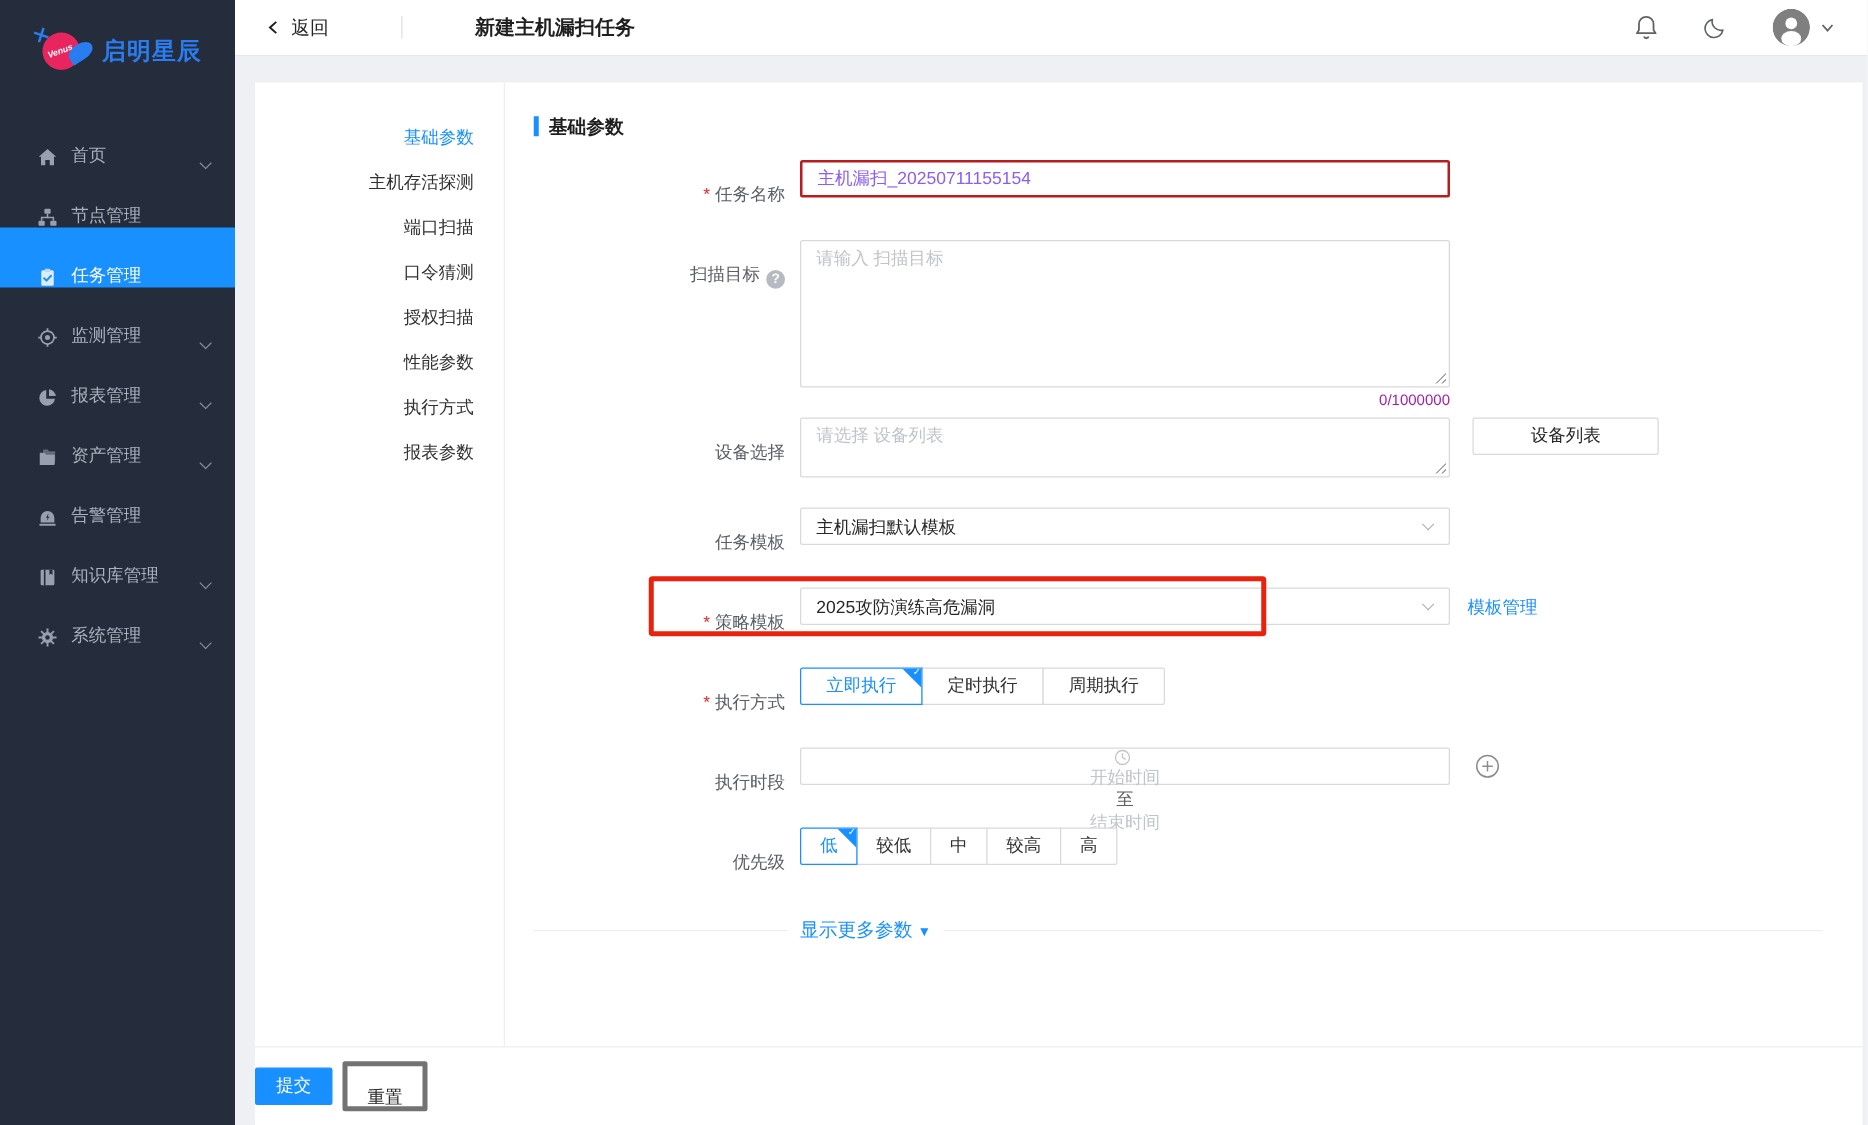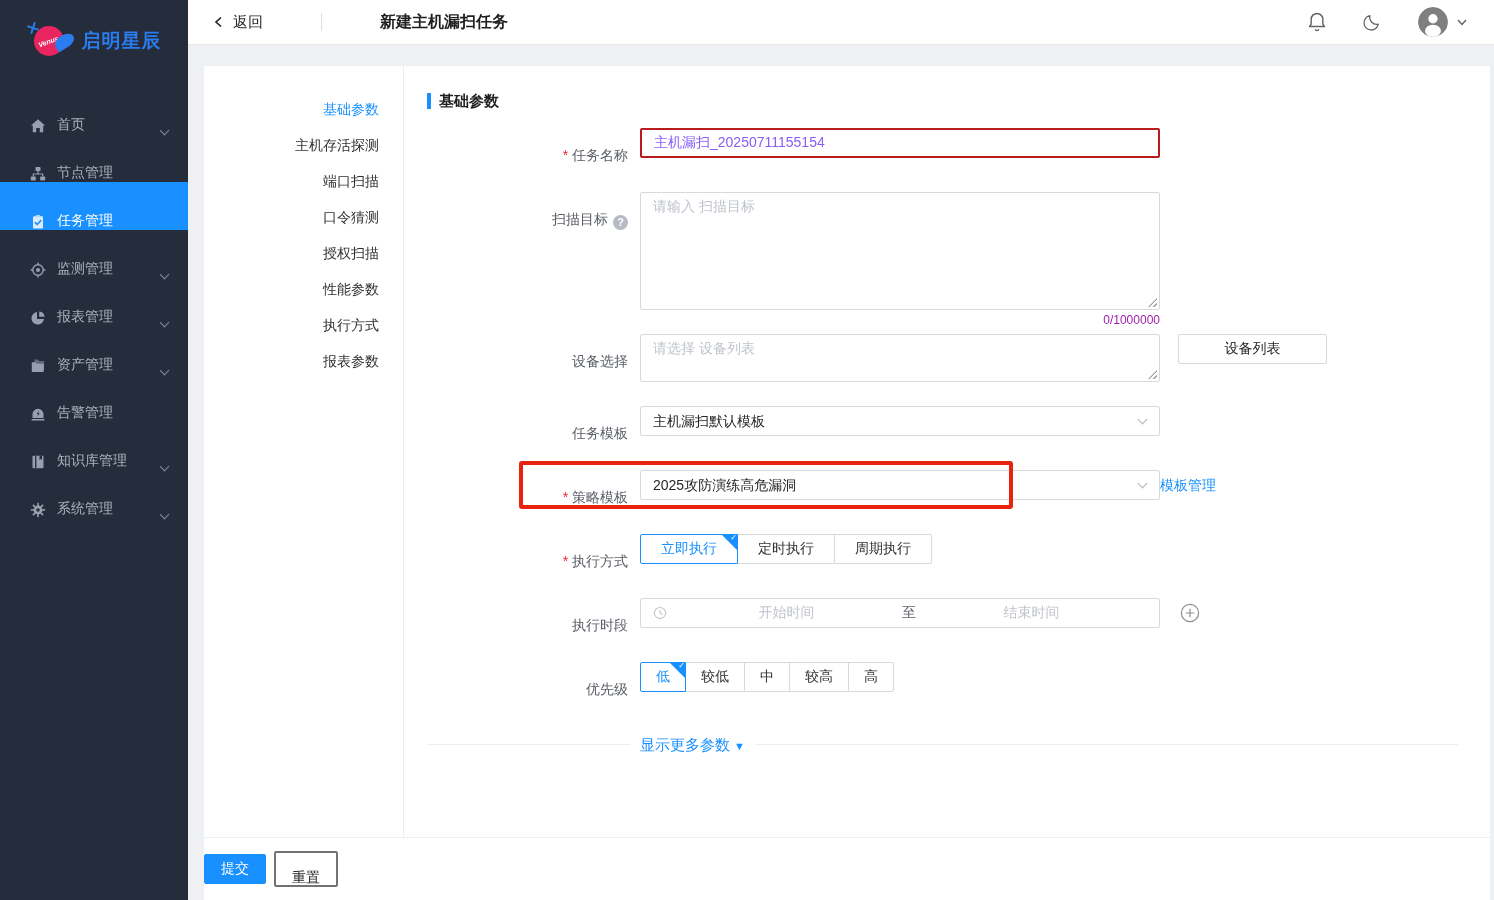--- a/index.html
+++ b/index.html
@@ -82,59 +82,59 @@
 
   .side-col { margin-left: 18px; display: flex; flex-direction: column; gap: 10px; }
   .side-btn { width: 149px; height: 30px; border: 1px solid #d9d9d9; background: #fff; border-radius: 2px;
               font-size: 14px; color: #262626; cursor: pointer; font-family: "Liberation Sans", sans-serif; }
 
   .select { position: relative; width: 520px; height: 30px; border: 1px solid #d9d9d9; border-radius: 2px;
             padding: 0 30px 0 12px; font-size: 14px; color: #262626; line-height: 28px; background: #fff;
             cursor: pointer; }
   .sel-chev { position: absolute; right: 13px; top: 9px; width: 7px; height: 7px;
               border: solid #b0b3b8; border-width: 0 1.2px 1.2px 0; transform: rotate(45deg); }
-  .manage-link { margin-left: 0; line-height: 30px; font-size: 14px; color: #1890ff; cursor: pointer;
+  .manage-link { margin-left: 14px; line-height: 30px; font-size: 14px; color: #1890ff; cursor: pointer;
                  white-space: nowrap; }
 
   .policy-row { position: relative; }
   .red-annotation { position: absolute; left: 92px; top: -9px; width: 494px; height: 48px;
                     border: 4px solid #e8220c; border-radius: 3px; pointer-events: none; z-index: 5; }
 
   .seg { display: flex; }
   .seg-btn { position: relative; height: 30px; padding: 0 20px; background: #fff; border: 1px solid #d9d9d9;
              font-size: 14px; color: #303133; margin-left: -1px; cursor: pointer; overflow: hidden;
              font-family: "Liberation Sans", sans-serif; }
   .seg-btn:first-child { margin-left: 0; border-radius: 2px 0 0 2px; }
   .seg-btn:last-child { border-radius: 0 2px 2px 0; }
   .seg-btn.selected { border-color: #1890ff; color: #1890ff; z-index: 2; }
   .seg-sm { padding: 0 15px; }
   .corner { position: absolute; top: 0; right: 0; width: 0; height: 0;
             border-top: 15px solid #1890ff; border-left: 15px solid transparent; }
   .corner::after { content: "✓"; position: absolute; top: -16px; right: 0px; color: #fff; font-size: 8px; line-height: 1; }
 
   .range { width: 520px; height: 30px; border: 1px solid #d9d9d9; border-radius: 2px; background: #fff;
-           display: flex; align-items: center; padding: 0 12px; cursor: pointer; }
+           display: flex; align-items: center; padding: 0 12px; cursor: pointer; flex-direction: column; }
   .range .ph { flex: 1; text-align: center; font-size: 14px; color: #c0c4cc; }
   .range .to { font-size: 14px; color: #5a5e66; }
   .clock { display: flex; margin-right: 4px; }
   .plus-btn { margin-left: 20px; height: 30px; display: flex; align-items: center; cursor: pointer; }
 
   .more-row { position: relative; height: 30px; margin-top: 26px; margin-bottom: 0; }
   .more-line { position: absolute; left: 0; right: 16px; top: 14px; border-top: 1px solid #ebeef5; }
   .more-link { position: absolute; left: 203px; top: 0; background: #fff; padding: 0 10px;
                color: #1890ff; font-size: 15px; line-height: 30px; cursor: pointer; z-index: 1; }
   .more-link .tri { font-size: 11px; margin-left: 4px; }
 
   .card-footer { height: 63px; flex-shrink: 0; border-top: 1px solid #ebeef5;
                  display: flex; align-items: center; gap: 8px; }
   .submit-btn { min-width: 59px; height: 30px; padding: 0 16px; background: #1890ff; color: #fff;
                 border: 1px solid #1890ff; border-radius: 2px; font-size: 14px; cursor: pointer;
                 font-family: "Liberation Sans", sans-serif; }
   .reset-btn { min-width: 60px; height: 30px; padding: 16px 16px; background: #fff; color: #262626;
-               border: 2px solid #737373; border-radius: 2px; font-size: 14px; cursor: pointer;
+               border: 4px solid #737373; border-radius: 2px; font-size: 14px; cursor: pointer;
                font-family: "Liberation Sans", sans-serif; }
 </style>
 </head>
 <body>
 
 <div id="app">
 
   <div class="sidebar">
     <div class="logo">
       <span class="logo-mark">

